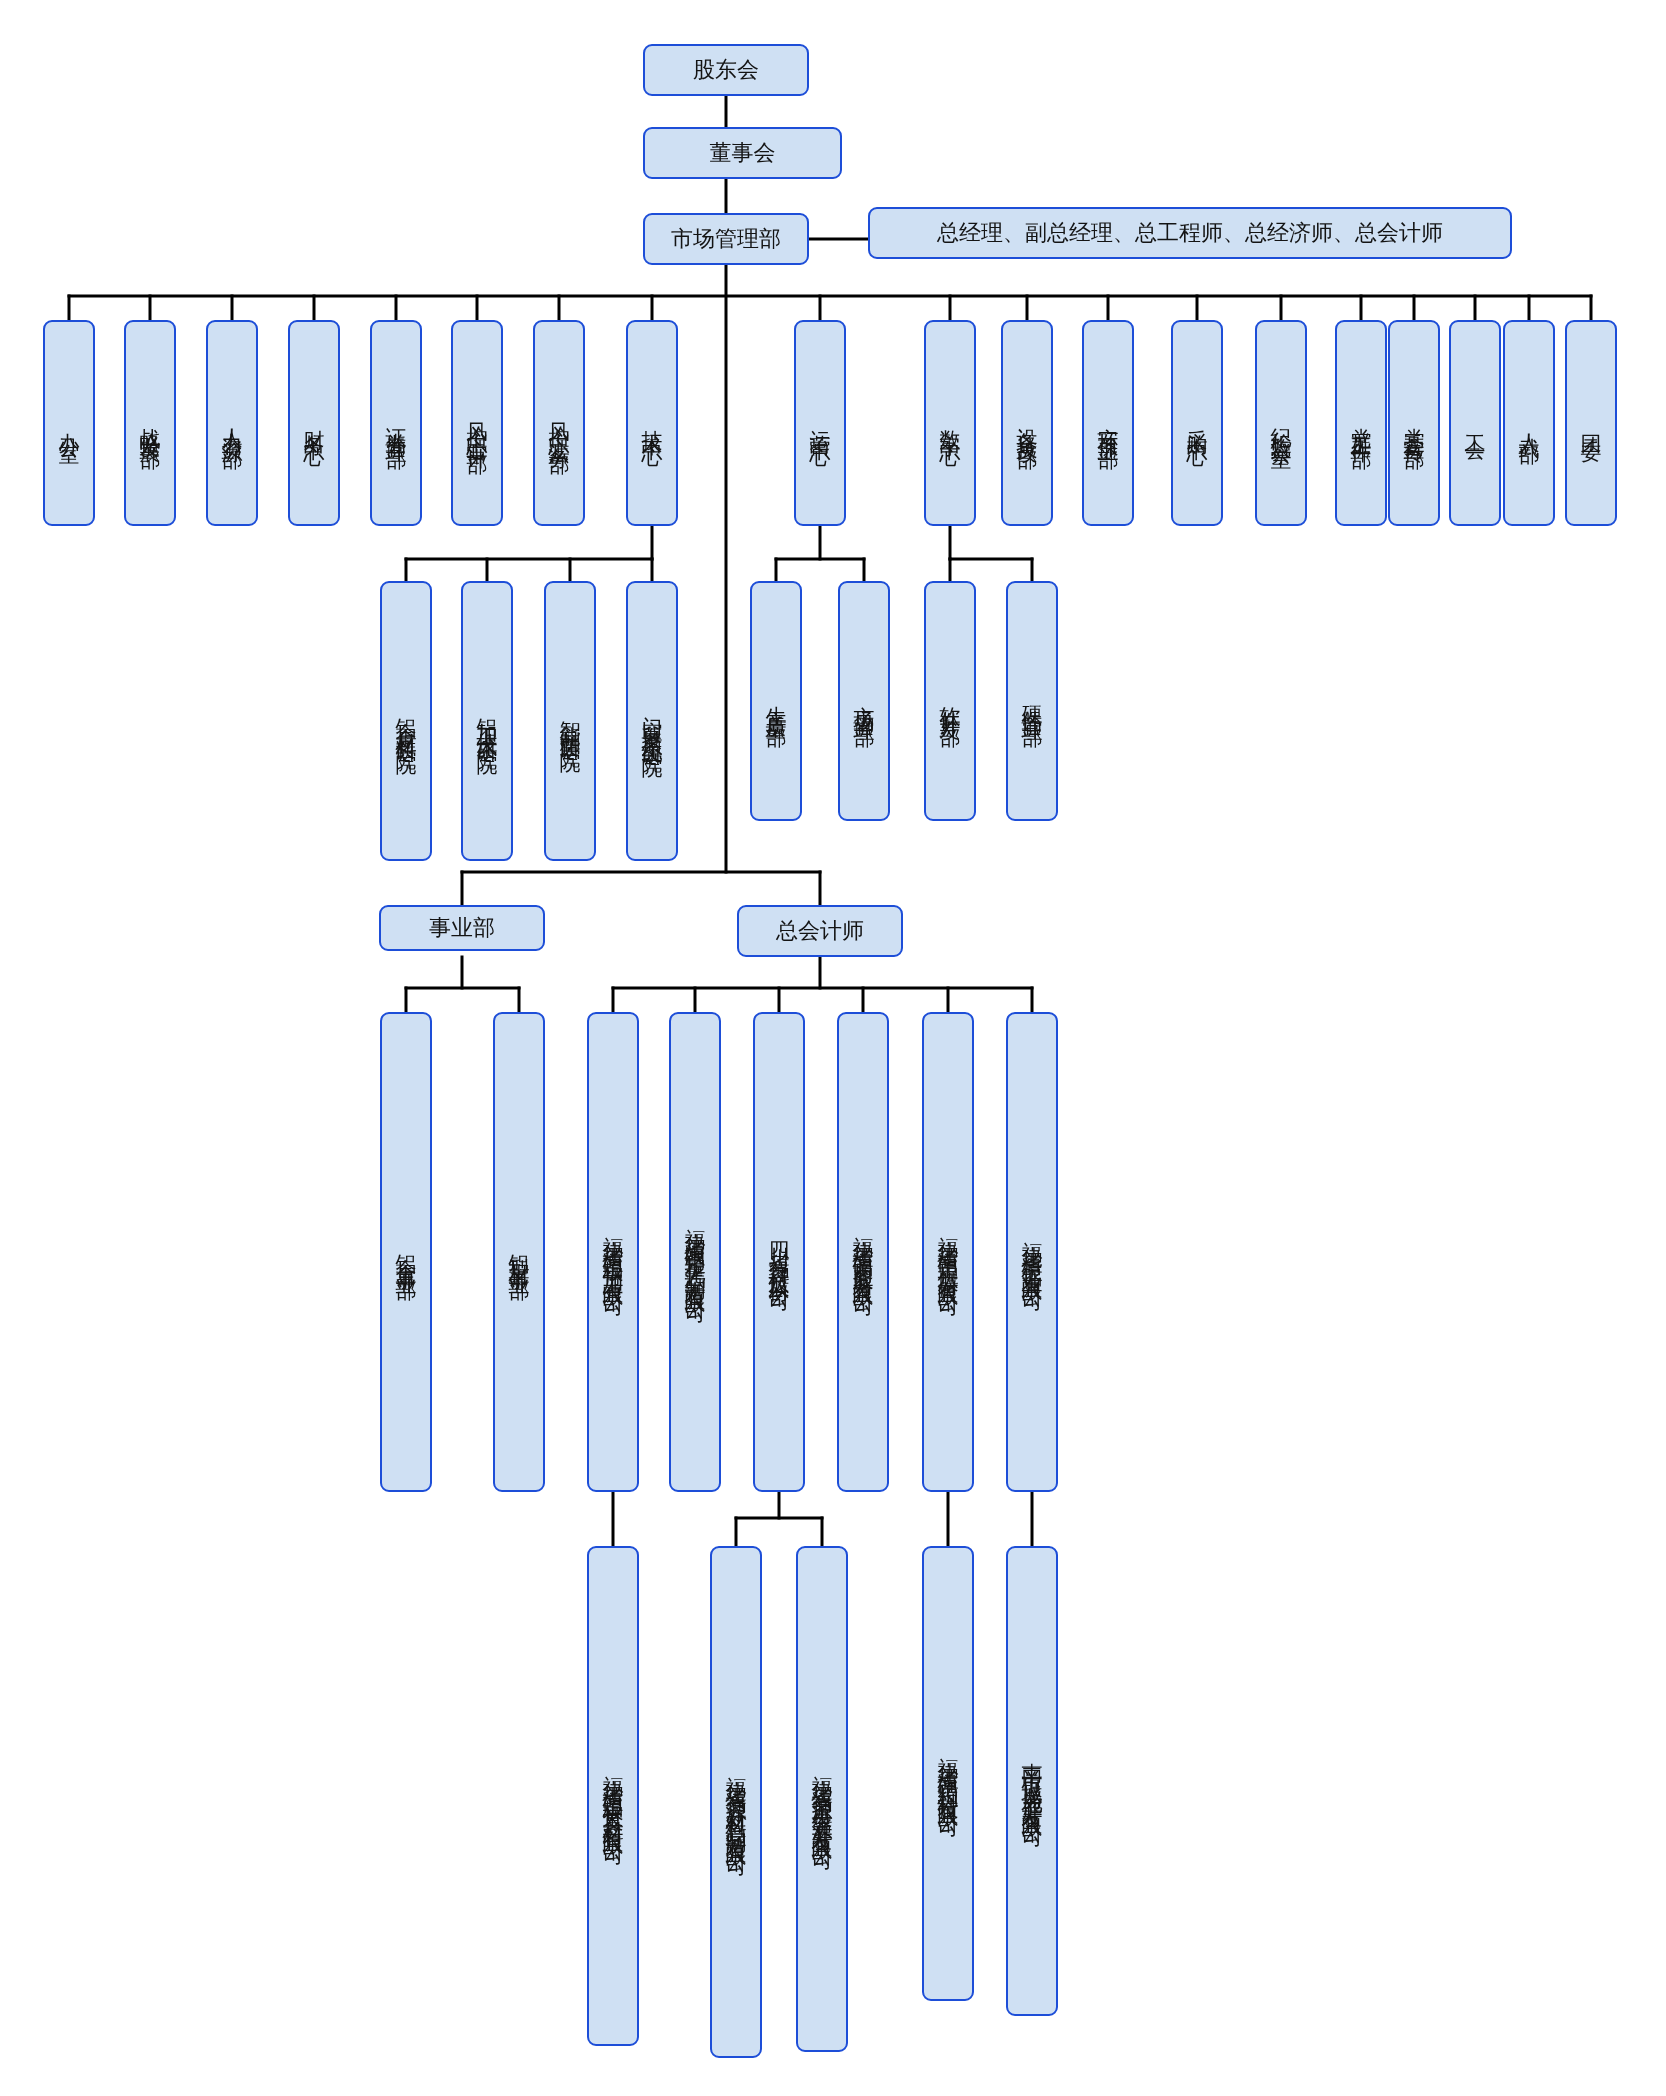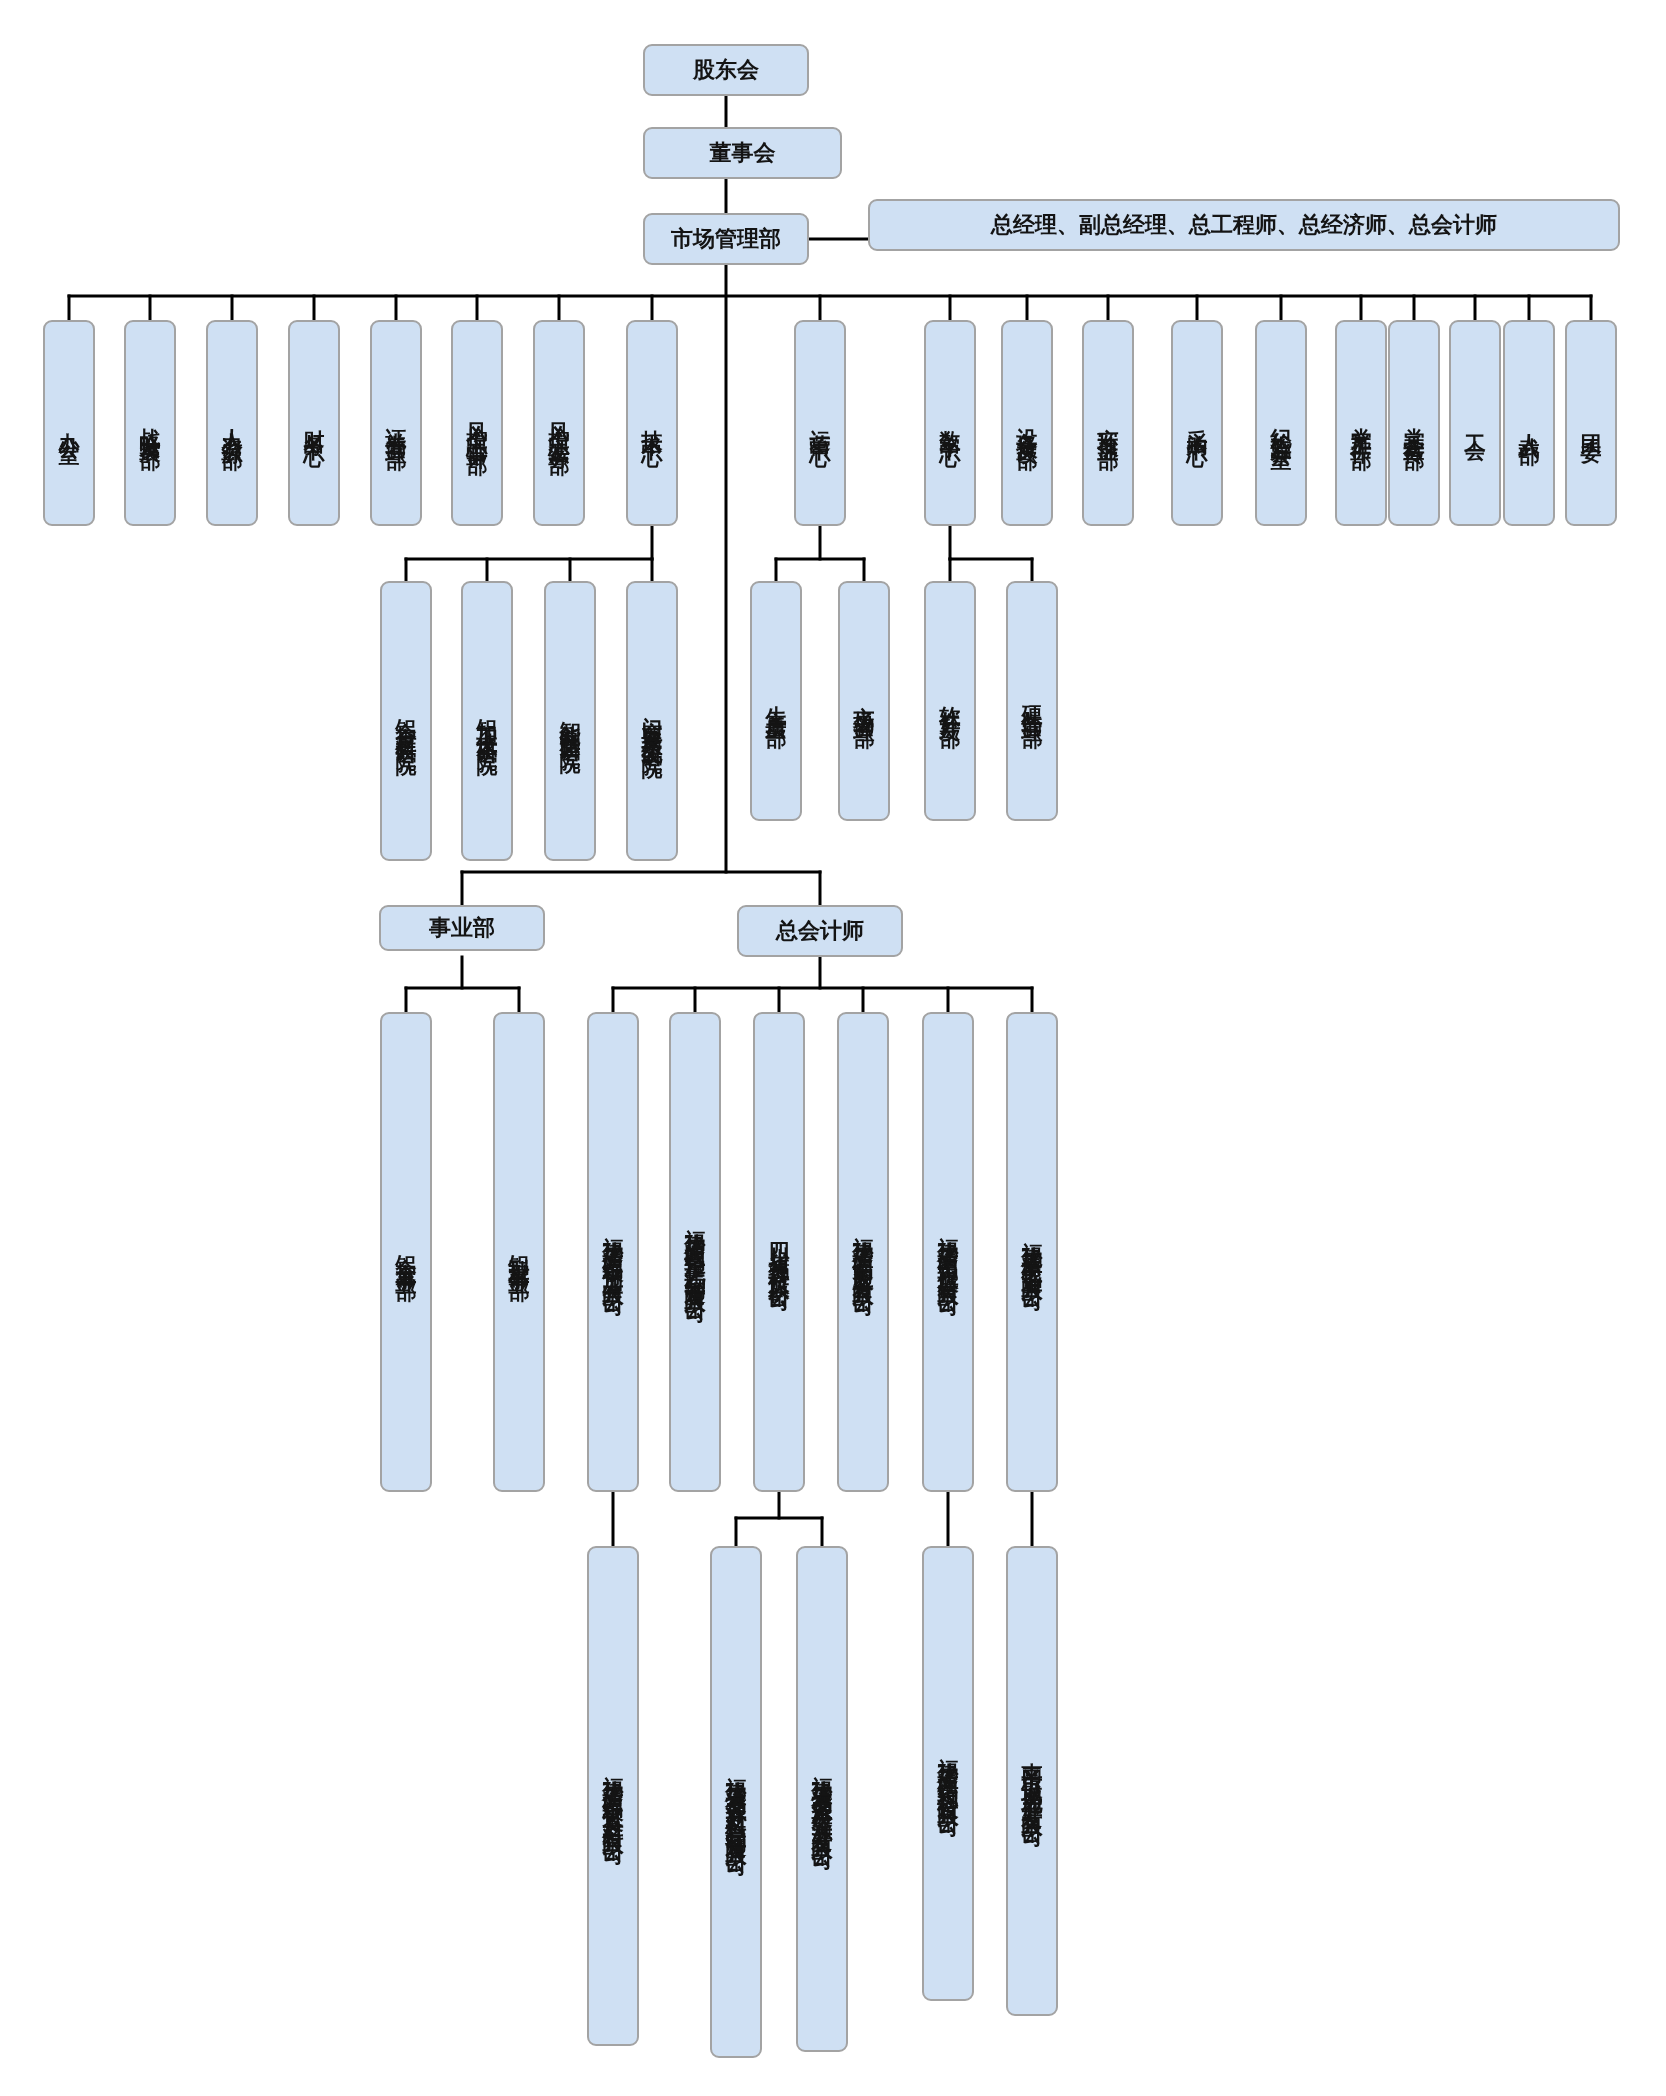--- a/index.html
+++ b/index.html
@@ -10,29 +10,28 @@
     width: 1666px;
     height: 2096px;
     background: #ffffff;
     overflow: hidden;
   }
   #lines { position: absolute; left: 0; top: 0; }
   #lines line { stroke: #000000; stroke-width: 3; stroke-linecap: square; }
   .node {
     position: absolute;
     background: #cfe0f3;
-    border: 2px solid #a3a3a3;
+    border: 2px solid #1d4ed8;
     border-radius: 9px;
     display: flex;
     align-items: center;
     justify-content: center;
     color: #141414;
     text-align: center;
     overflow: hidden;
-    font-weight: bold;
   }
   .h { font-size: 22px; line-height: 1.1; }
   .v {
     writing-mode: vertical-rl;
     text-orientation: upright;
     font-size: 21px;
     letter-spacing: 5px;
     line-height: 1.15;
   }
 </style>
@@ -109,21 +108,21 @@
     <line x1="736" y1="1518" x2="822" y2="1518"></line>
     <line x1="736" y1="1518" x2="736" y2="1546"></line>
     <line x1="822" y1="1518" x2="822" y2="1546"></line>
     <line x1="948" y1="1492" x2="948" y2="1546"></line>
     <line x1="1032" y1="1492" x2="1032" y2="1546"></line>
   </svg>
 
   <div class="node h" style="left:643px;top:44px;width:166px;height:52px">股东会</div>
   <div class="node h" style="left:643px;top:127px;width:199px;height:52px">董事会</div>
   <div class="node h" style="left:643px;top:213px;width:166px;height:52px">市场管理部</div>
-  <div class="node h" style="left:868px;top:199px;width:752px;height:52px">总经理、副总经理、总工程师、总经济师、总会计师</div>
+  <div class="node h" style="left:868px;top:207px;width:644px;height:52px">总经理、副总经理、总工程师、总经济师、总会计师</div>
 
   <div class="node v" style="left:43px;top:320px;width:52px;height:206px">办公室</div>
   <div class="node v" style="left:124px;top:320px;width:52px;height:206px">战略发展部</div>
   <div class="node v" style="left:206px;top:320px;width:52px;height:206px">人力资源部</div>
   <div class="node v" style="left:288px;top:320px;width:52px;height:206px">财务中心</div>
   <div class="node v" style="left:370px;top:320px;width:52px;height:206px">证券管理部</div>
   <div class="node v" style="left:451px;top:320px;width:52px;height:206px">风控中心审计部</div>
   <div class="node v" style="left:533px;top:320px;width:52px;height:206px">风控中心法务部</div>
   <div class="node v" style="left:626px;top:320px;width:52px;height:206px">技术中心</div>
   <div class="node v" style="left:794px;top:320px;width:52px;height:206px">运营中心</div>

